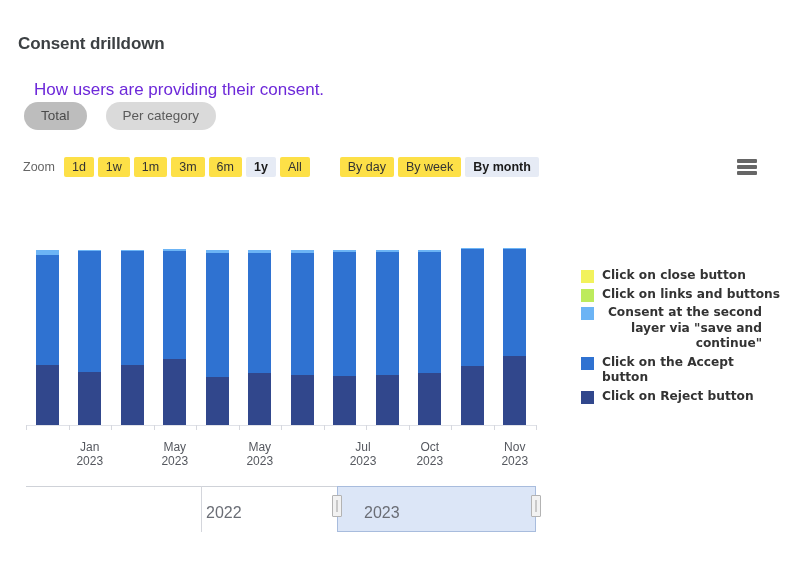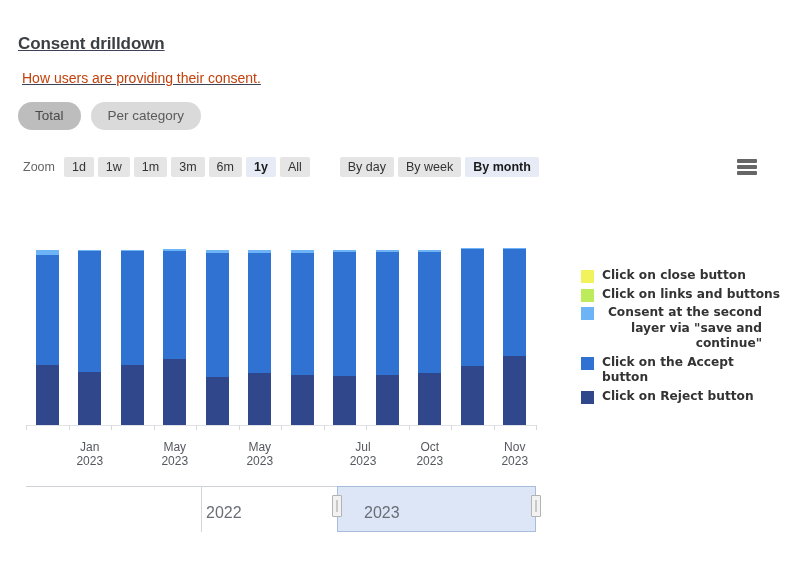--- a/index.html
+++ b/index.html
@@ -8,44 +8,44 @@
     width: 790px;
     height: 572px;
     background: #ffffff;
     font-family: "Liberation Sans", sans-serif;
     color: #3c4257;
     overflow: hidden;
     position: relative;
   }
 
   
-  .header { position: absolute; left: 18px; top: 33px; text-decoration: underline; }
+  .header { position: absolute; left: 18px; top: 33px; }
   .page-title {
     font-size: 17px;
     font-weight: bold;
     color: #3c4043;
     letter-spacing: -0.1px;
     margin: 0;
     line-height: 22px;
   }
   .page-subtitle {
-    font-size: 14px;
-    color: #c2410c;
-    margin: 4px;
+    font-size: 17px;
+    color: #6d28d9;
+    margin: 16px;
     padding-top: 10px;
     line-height: 18px;
   }
 
   
   .pill-row {
     position: absolute;
-    left: 18px;
+    left: 24px;
     top: 102px;
     display: flex;
-    gap: 10px;
+    gap: 19px;
   }
   .pill {
     border-radius: 16px;
     padding: 0 17px;
     height: 28px;
     line-height: 28px;
     font-size: 13.5px;
     color: #5f6368;
     border: none;
     cursor: pointer;
@@ -67,21 +67,21 @@
   .rangelabel {
     color: #666666;
     margin-right: 9px;
     font-size: 12.5px;
   }
   .rbtn {
     height: 20px;
     line-height: 20px;
     padding: 0 8px;
     margin-right: 4px;
-    background: #e5e5e5;
+    background: #fde047;
     color: #333333;
     border: none;
     border-radius: 2px;
     font-size: 12.5px;
     font-family: "Liberation Sans", sans-serif;
     cursor: pointer;
     white-space: nowrap;
   }
   .rbtn.active {
     background: #e6ebf5;

